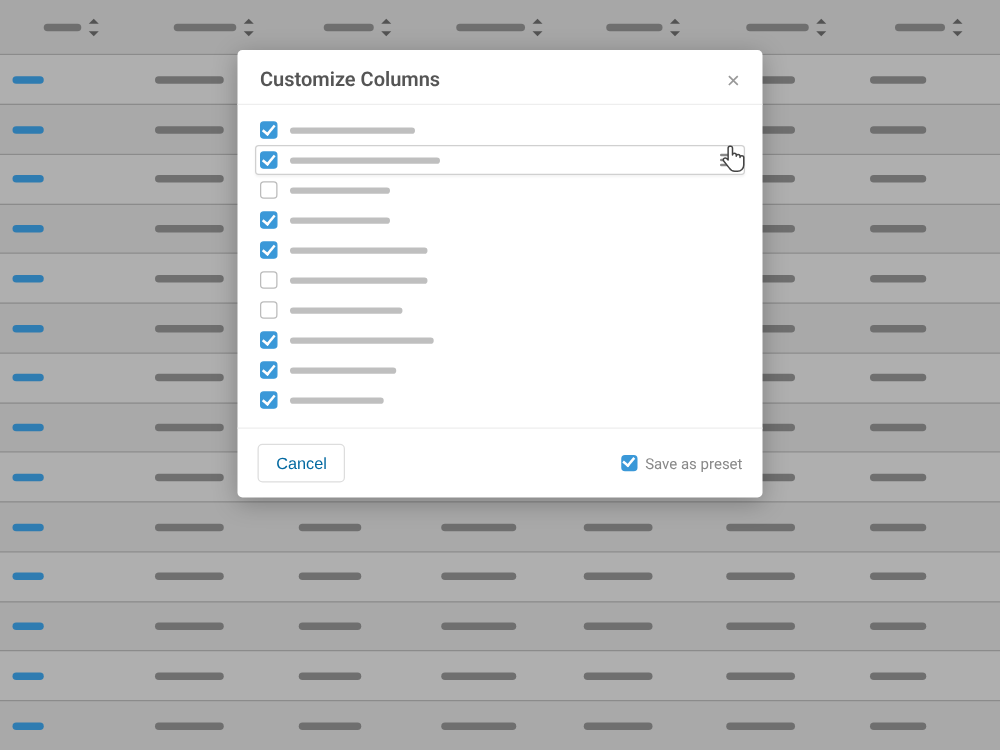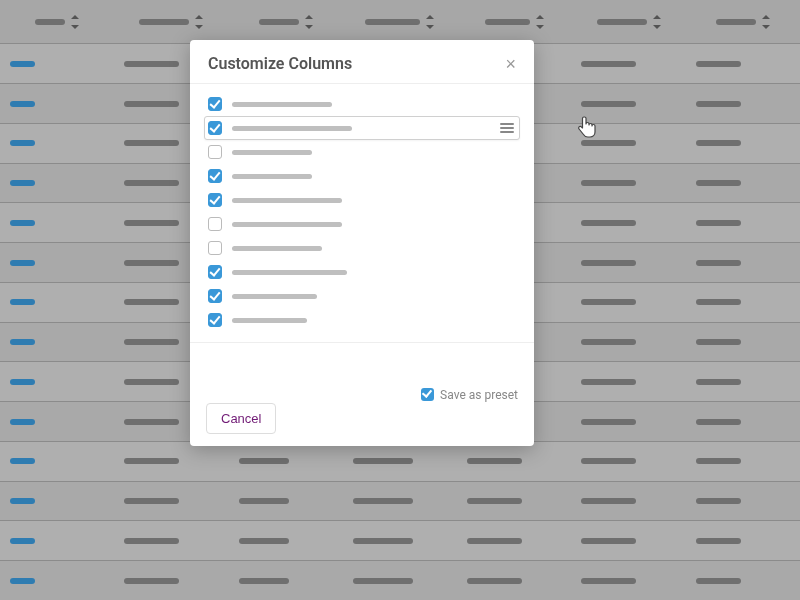--- a/index.html
+++ b/index.html
@@ -19,40 +19,40 @@
   .bg-row:nth-child(even) { background:#d6d6d6; }
   .bg-row:nth-child(odd)  { background:#cfcfcf; }
   .bg-cell { flex:1; padding: 0 10px; }
   .bg-cell-bar { height:6px; background:#888; border-radius:3px; }
   .bg-cell.first .bg-cell-bar { background:#3a98d8; }
 
   
   .overlay { position:absolute; inset:0; background:rgba(0,0,0,0.18); }
 
   
-  .modal { position:absolute; left:190px; top:40px; width:344px; background:#fff; border-radius:4px; box-shadow:0 4px 20px rgba(0,0,0,0.25); display:flex; flex-direction:column; }
+  .modal { position:absolute; left:190px; top:40px; width:420px; background:#fff; border-radius:4px; box-shadow:0 4px 20px rgba(0,0,0,0.25); display:flex; flex-direction:column; }
   .modal-header { display:flex; align-items:center; justify-content:space-between; padding:14px 18px 10px 18px; }
   .modal-title { font-size:16px; font-weight:600; color:#555; }
   .close-btn { font-size:18px; color:#999; cursor:pointer; background:none; border:none; line-height:1; }
 
   .modal-body { border-top:1px solid #eee; border-bottom:1px solid #eee; padding:8px 14px 10px 14px; }
 
   .col-row { display:flex; align-items:center; gap:10px; padding:4px 4px; border-radius:3px; position:relative; height:24px; }
   .col-row.hovered { border:1px solid #d0d0d0; background:#fff; box-shadow:0 1px 2px rgba(0,0,0,0.05); padding:3px 3px; }
   .col-checkbox { width:14px; height:14px; border:1px solid #bbb; border-radius:3px; background:#fff; flex-shrink:0; position:relative; cursor:pointer; }
   .col-checkbox.checked { background:#3a98d8; border-color:#3a98d8; }
   .col-checkbox.checked::after { content:""; position:absolute; left:3px; top:0px; width:4px; height:8px; border:solid #fff; border-width:0 2px 2px 0; transform:rotate(40deg); }
   .col-label-bar { height:5px; background:#bfbfbf; border-radius:3px; }
   .drag-handle { margin-left:auto; width:16px; display:flex; flex-direction:column; gap:2px; cursor:grab; padding-right:2px; }
   .drag-handle span { height:2px; background:#888; border-radius:1px; display:block; }
 
   .modal-footer { display:flex; align-items:center; padding:12px 16px; gap:8px; }
   .btn { font-size:13px; padding:7px 14px; border-radius:4px; cursor:pointer; border:1px solid transparent; }
   .btn-primary { background:#3a98d8; color:#fff; }
-  .btn-secondary { background:#fff; color:#701a75; border:1px solid #ddd;margin-top:48px; }
+  .btn-secondary { background:#fff; color:#0369a1; border:1px solid #ddd; }
   .footer-right { margin-left:auto; display:flex; align-items:center; gap:6px; }
   .preset-check { width:13px; height:13px; border-radius:3px; background:#3a98d8; position:relative; cursor:pointer; }
   .preset-check::after { content:""; position:absolute; left:3px; top:0px; width:4px; height:7px; border:solid #fff; border-width:0 2px 2px 0; transform:rotate(40deg); }
   .preset-label { font-size:12px; color:#888; }
 
   
   .hand-cursor { position:absolute; left:575px; top:115px; width:24px; height:28px; pointer-events:none; z-index:50; }
 </style>
 </head>
 <body>

